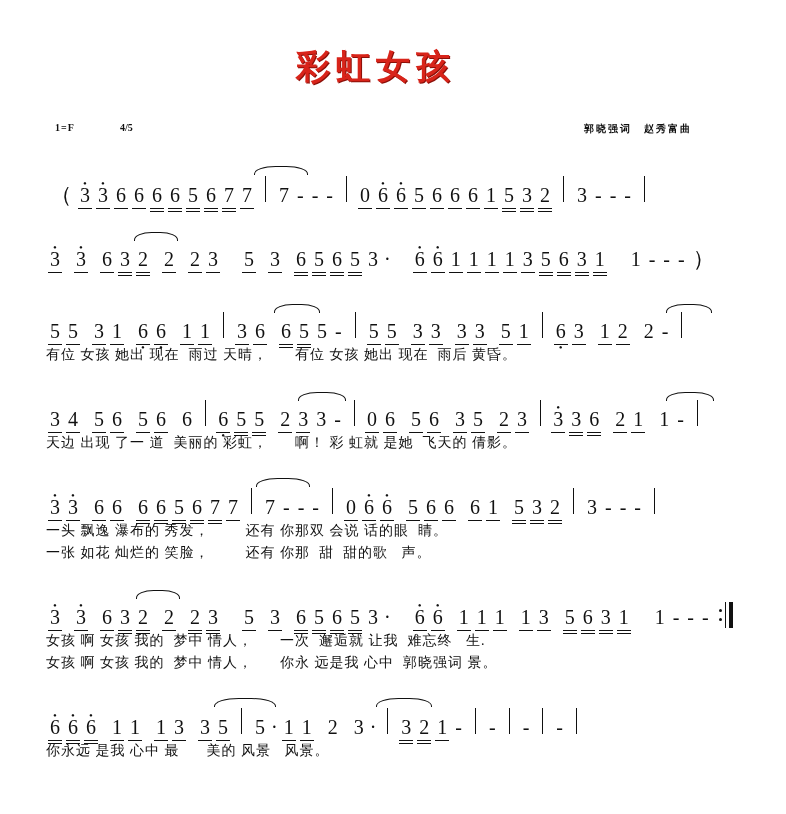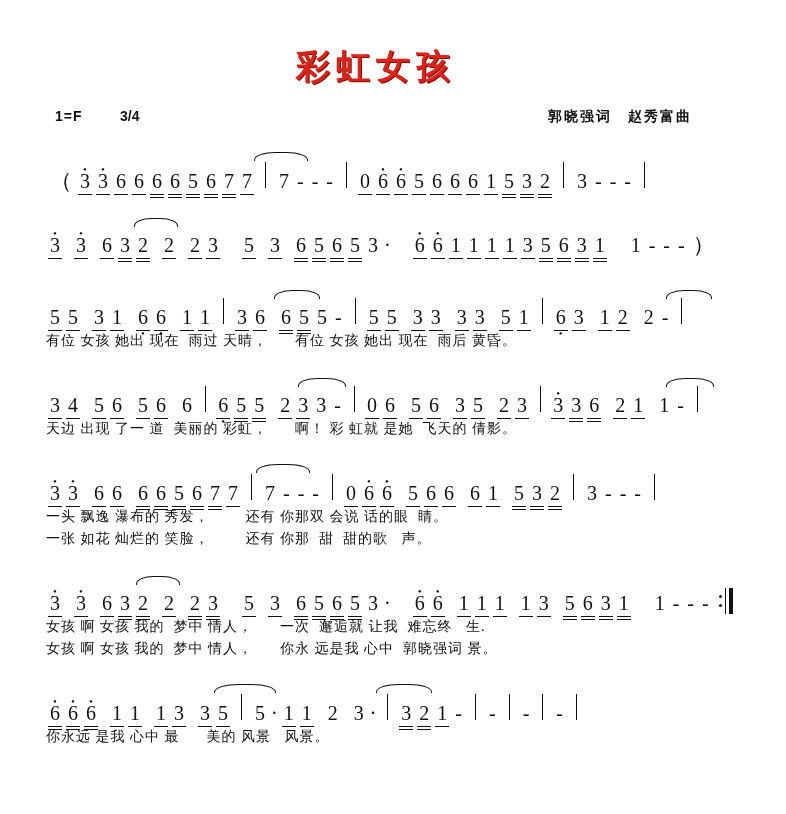--- a/index.html
+++ b/index.html
@@ -29,23 +29,23 @@
     font-family: "Liberation Serif", serif;
     font-weight: bold;
     font-size: 34px;
     letter-spacing: 6px;
     padding-top: 44px;
     text-shadow: 1px 1px 0 #8a0f08;
   }
   .meta-row {
     position: relative;
     height: 30px;
-    margin-top: 18px;
-    font-family: Liberation Sans, sans-serif;
-    font-size: 14px;
+    margin-top: 32px;
+    font-family: Liberation Serif, serif;
+    font-size: 10px;
     font-weight: bold;
   }
   .meta-key {
     position: absolute;
     left: 55px;
     top: 0;
     letter-spacing: 1px;
   }
   .meta-time {
     position: absolute;
@@ -207,21 +207,21 @@
 </style>
 </head>
 <body>
 
 <div class="sheet">
 
   <div class="title">彩虹女孩</div>
 
   <div class="meta-row">
     <div class="meta-key">1=F</div>
-    <div class="meta-time">3/4</div>
+    <div class="meta-time">4/5</div>
     <div class="meta-credits">郭晓强词　赵秀富曲</div>
   </div>
 
   <div class="system">
     <div class="stave">
       <span class="paren">（</span>
       <span class="measure">
         <span class="note u1 dotU">3<span class="hi">•</span></span>
         <span class="note u1 dotU">3<span class="hi">•</span></span>
         <span class="note u1">6</span>

